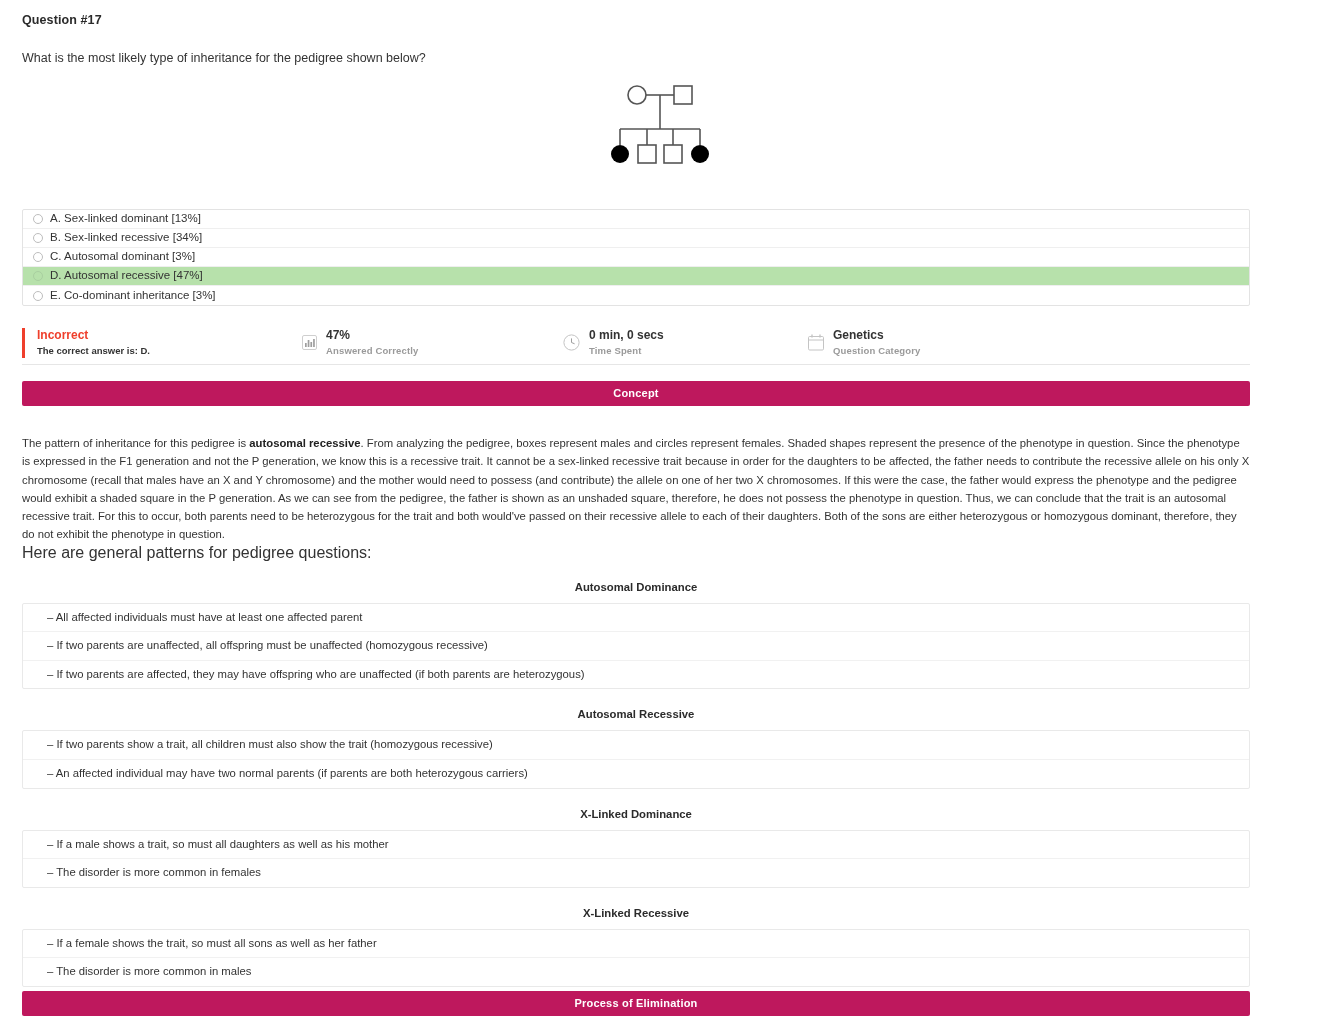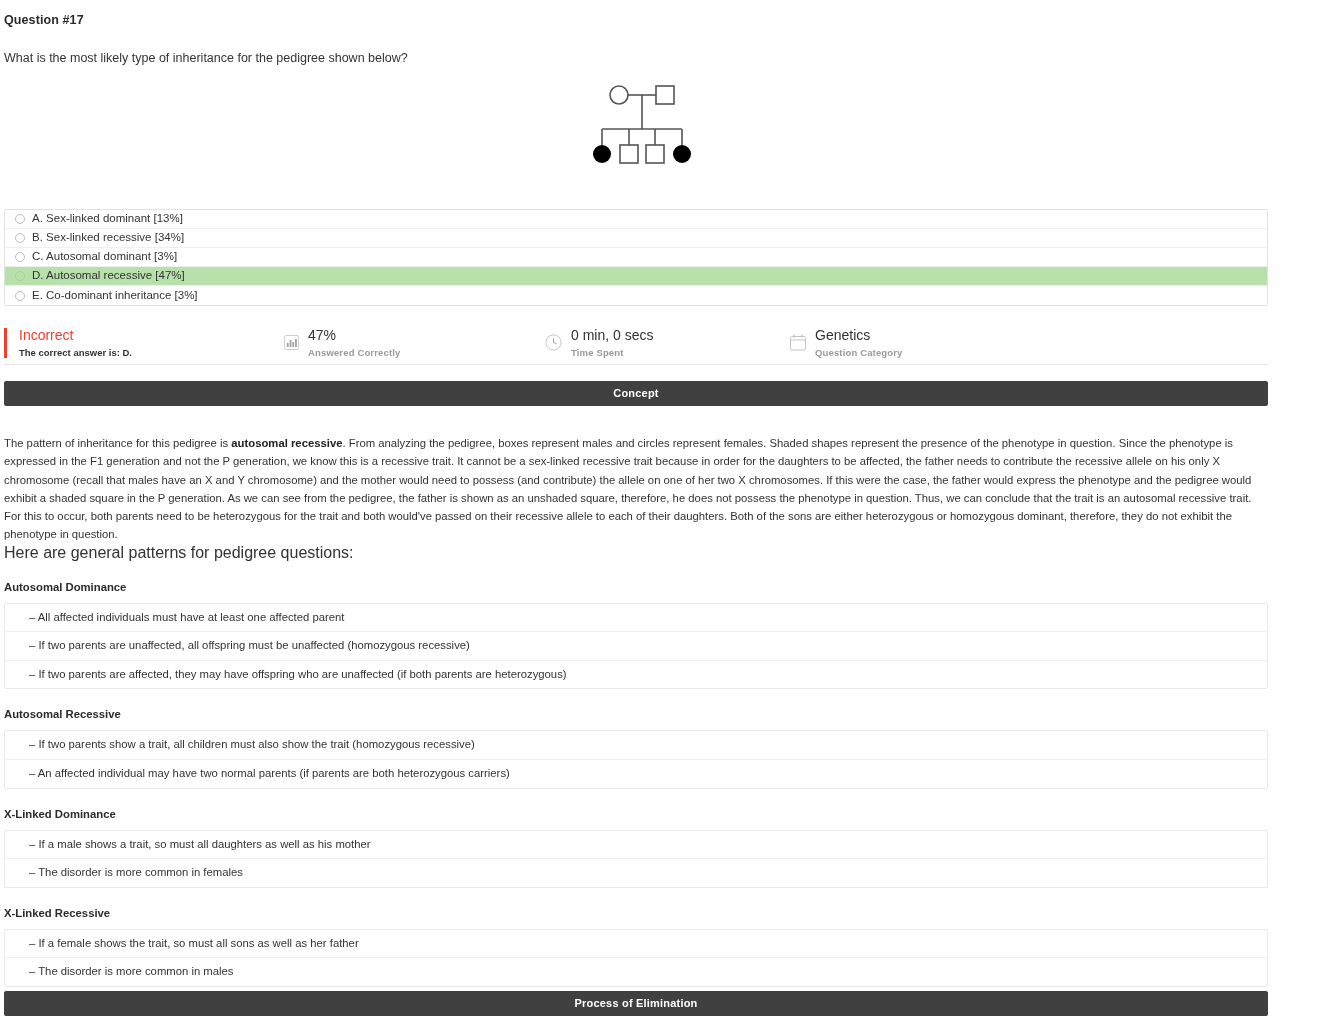--- a/index.html
+++ b/index.html
@@ -4,21 +4,21 @@
 <style>
   * { box-sizing: border-box; }
   html, body {
     margin: 0; padding: 0;
     background: #ffffff;
     width: 1334px;
     font-family: "Liberation Sans", sans-serif;
     color: #333333;
     -webkit-font-smoothing: antialiased;
   }
-  .page { width: 1272px; padding: 0 4px; position: relative; }
+  .page { width: 1272px; padding: 0 22px; position: relative; }
 
   .q-title {
     font-size: 12.5px; font-weight: bold; color: #2b2b2b;
     padding-top: 13px; letter-spacing: .1px;
   }
   .q-stem {
     font-size: 12.5px; color: #333; margin-top: 24px;
   }
 
   
@@ -50,51 +50,52 @@
   
   .statsbar {
     margin-top: 15px;
     border-bottom: 1px solid #e6e6e6;
     display: flex; align-items: center;
     height: 44px; position: relative;
   }
   .stat { display: flex; align-items: center; }
   .stat-result { padding-left: 0; }
   .redbar { width: 3px; height: 30px; background: #ef3f2c; margin-right: 12px; }
-  .s-top { font-size: 14px; font-weight: normal; line-height: 1.45; }
+  .s-top { font-size: 12px; font-weight: bold; line-height: 1.45; }
   .s-bot { font-size: 9.5px; line-height: 1.45; }
   .res-top { color: #ef3f2c; }
   .res-bot { color: #333; font-weight: bold; }
   .st-top { color: #333; }
   .st-bot { color: #9a9a9a; font-weight: bold; letter-spacing: .15px; }
   .stat-icon { margin-right: 9px; color: #b0b0b0; display: flex; align-items: center; }
   .stat-answered { position: absolute; left: 280px; }
   .stat-time { position: absolute; left: 541px; }
   .stat-cat { position: absolute; left: 786px; }
 
   
   .banner {
-    background: #404040; color: #fff;
+    background: #be185d; color: #fff;
     text-align: center; font-size: 11px; font-weight: bold;
     padding: 6px 0 7px; border-radius: 2px;
     letter-spacing: .2px;
   }
   .banner-concept { margin-top: 16px; }
   .banner-poe { margin-top: 4px; }
 
   
   .prose {
     font-size: 11.3px; line-height: 1.62; color: #333;
     margin-top: 28px; text-align: left;
   }
   .prose b { font-weight: bold; color: #222; }
   .lead-in { font-size: 16px; color: #333; }
   .sec-head {
     font-size: 11.3px; font-weight: bold; color: #2b2b2b;
     margin-top: 19px;
+    text-align: center;
   }
   .rulebox {
     border: 1px solid #e9e9e9; border-radius: 2px;
     margin-top: 10px; background: #fff;
   }
   .rule {
     font-size: 11.3px; color: #333;
     padding: 7px 0 7px 24px;
     border-bottom: 1px solid #f1f1f1;
     line-height: 1.2;

